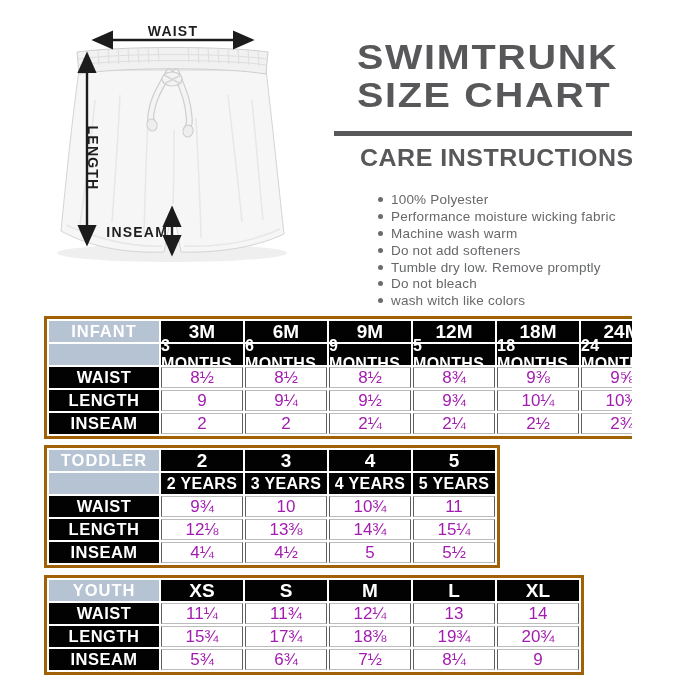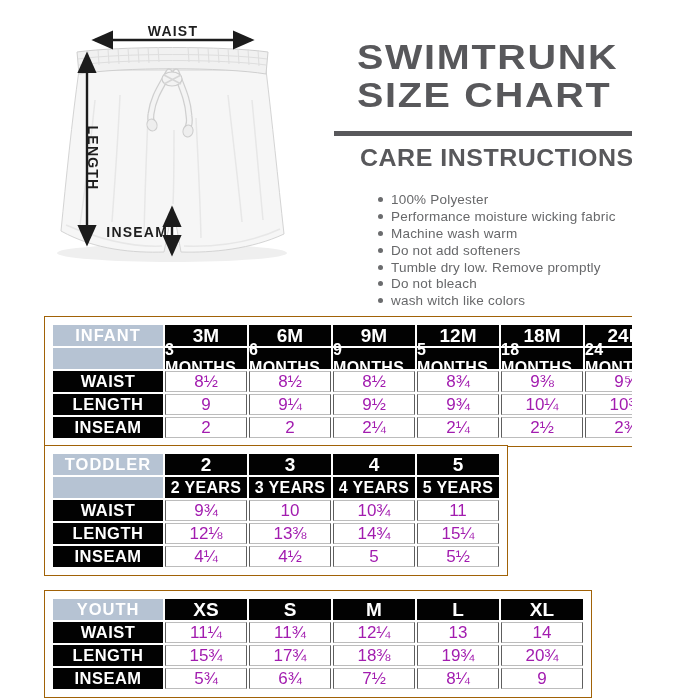--- a/index.html
+++ b/index.html
@@ -37,21 +37,21 @@
   .care-list li{
     display:flex;align-items:center;height:16.9px;font-size:13.5px;color:#67686a;
     white-space:nowrap;letter-spacing:.2px;
   }
   .bullet-dot{
     width:5px;height:5px;border-radius:50%;background:#6b6c6e;margin-right:8px;flex:0 0 auto;
   }
   
   .size-table{
     position:absolute;left:44px;display:grid;gap:2px;background:#ffffff;
-    border:1px solid #a16207;padding:8px;grid-auto-rows:21px;
+    border:3px solid #a16207;padding:2px;grid-auto-rows:21px;
   }
   .cell{display:flex;align-items:center;justify-content:center;}
   .cell-group{
     background:#b6c3d3;color:#ffffff;font-weight:bold;font-size:16.5px;letter-spacing:1px;
   }
   .cell-size{background:#020202;color:#ffffff;font-weight:bold;font-size:19px;}
   .cell-subsize{background:#020202;color:#ffffff;font-weight:bold;font-size:16px;letter-spacing:.3px;}
   .cell-rowlabel{background:#020202;color:#ffffff;font-weight:bold;font-size:16.5px;letter-spacing:.5px;}
   .cell-data{
     background:#ffffff;color:#a21caf;font-size:17px;
@@ -221,21 +221,21 @@
         <div class="cell cell-data">12⅛</div>
         <div class="cell cell-data">13⅜</div>
         <div class="cell cell-data">14¾</div>
         <div class="cell cell-data">15¼</div>
         <div class="cell cell-rowlabel">INSEAM</div>
         <div class="cell cell-data">4¼</div>
         <div class="cell cell-data">4½</div>
         <div class="cell cell-data">5</div>
         <div class="cell cell-data">5½</div>
       </div>
-      <div class="size-table" style="top: 590px; grid-template-columns: 110px repeat(5, 82px);">
+      <div class="size-table" style="top: 575px; grid-template-columns: 110px repeat(5, 82px);">
         <div class="cell cell-group">YOUTH</div>
         <div class="cell cell-size">XS</div>
         <div class="cell cell-size">S</div>
         <div class="cell cell-size">M</div>
         <div class="cell cell-size">L</div>
         <div class="cell cell-size">XL</div>
         <div class="cell cell-rowlabel">WAIST</div>
         <div class="cell cell-data">11¼</div>
         <div class="cell cell-data">11¾</div>
         <div class="cell cell-data">12¼</div>

